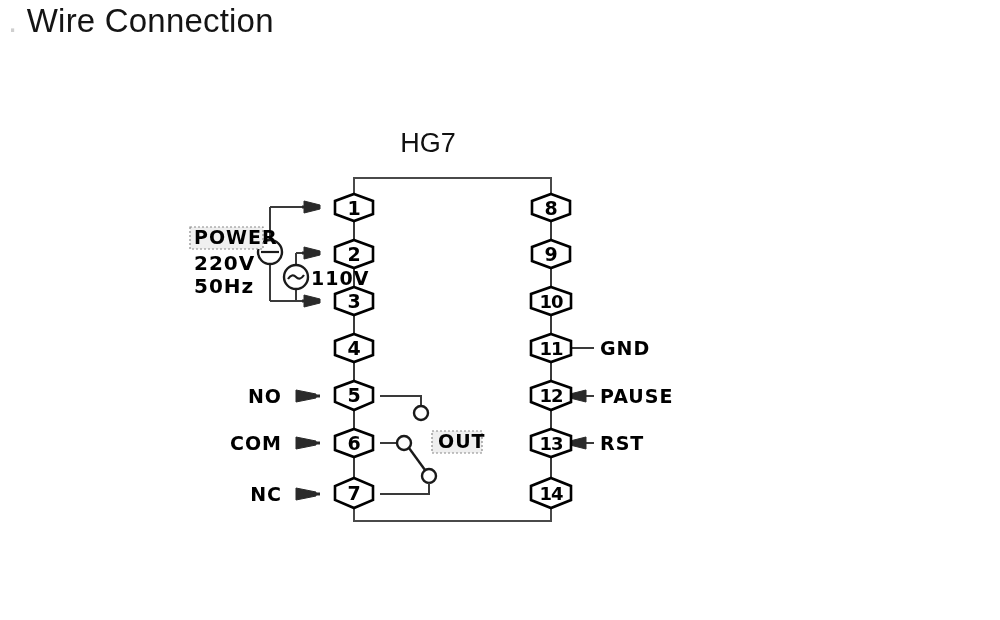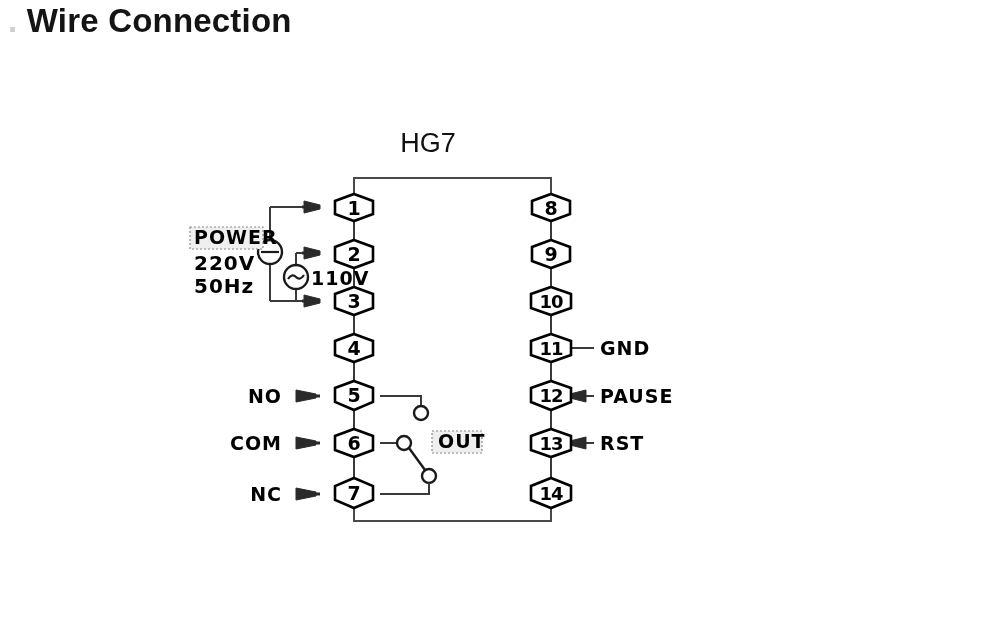--- a/index.html
+++ b/index.html
@@ -15,21 +15,21 @@
     overflow: hidden;
     font-family: "Liberation Sans", sans-serif;
     color: #111111;
   }
 
   #page-title {
     position: absolute;
     left: 8px;
     top: 2px;
     font-size: 33px;
-    font-weight: 700;
+    font-weight: 400;
     letter-spacing: 0.2px;
     color: #141414;
     white-space: nowrap;
   }
   #title-prefix {
     display: inline-block;
     color: #cfcfcf;
     font-size: 33px;
     vertical-align: baseline;
   }

